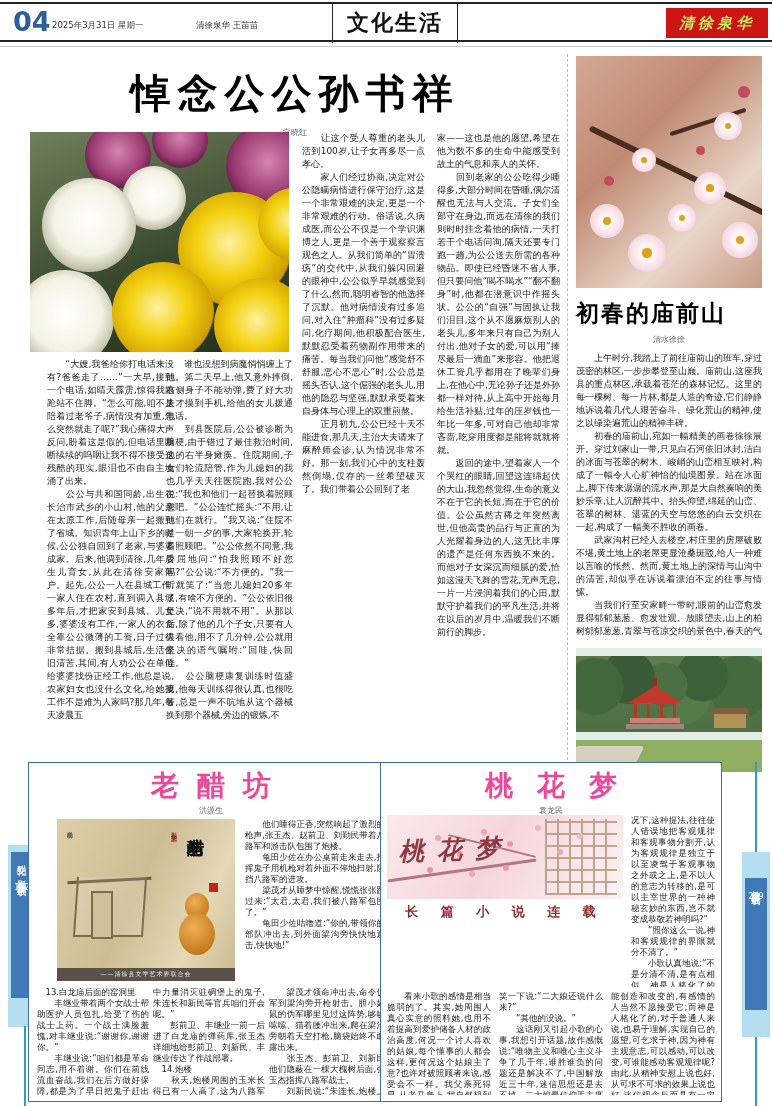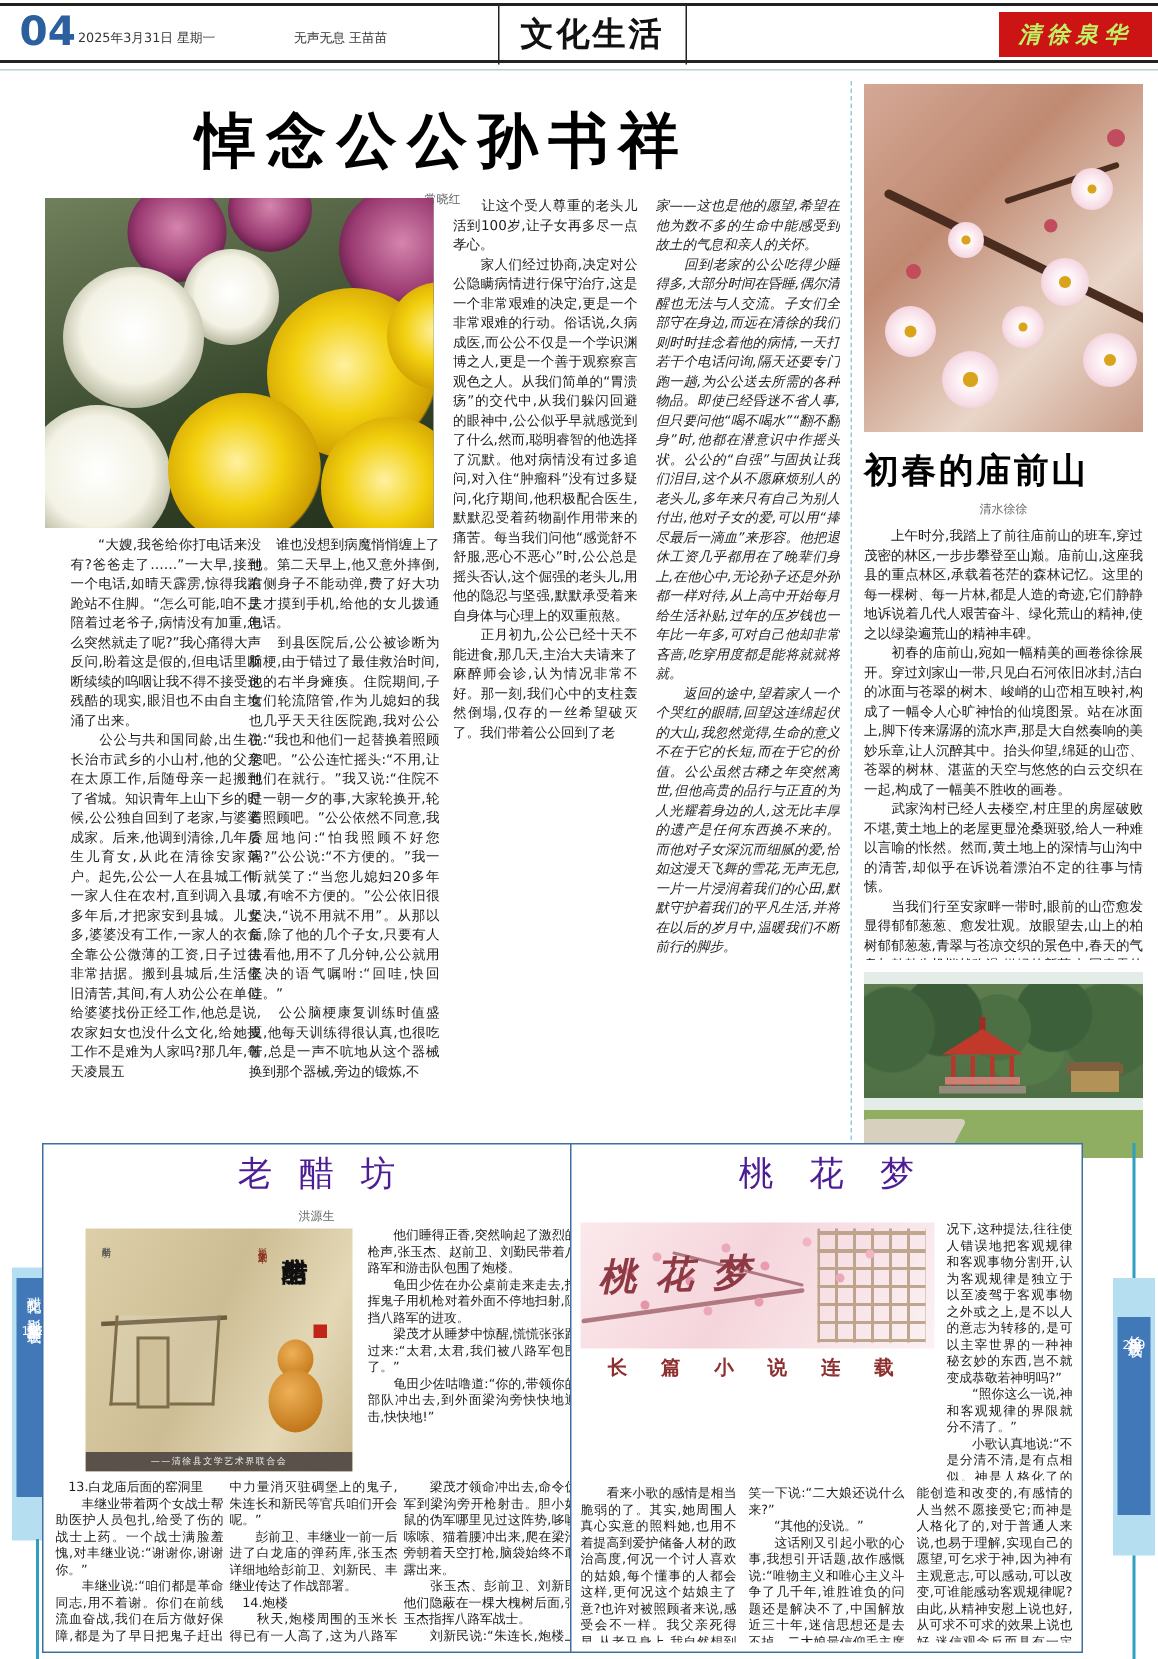--- a/index.html
+++ b/index.html
@@ -72,22 +72,22 @@
   #pv-cols i{width:3px;height:20px;background:#b5382c;}
   #pv-rail{position:absolute;left:54px;top:70px;width:50px;height:5px;background:#cc7f74;}
   #pv-base{position:absolute;left:50px;top:76px;width:58px;height:5px;background:#948a7e;}
   #pv-hut{position:absolute;right:16px;top:66px;width:32px;height:14px;background:#b29257;}
   #pv-hut-roof{position:absolute;right:13px;top:60px;width:38px;height:8px;background:#7e5f3e;
            border-radius:4px 4px 0 0;}
   
   .box{position:absolute;border:1px solid #3f6f9f;background:#fff;}
   #vin-box{left:28px;top:762px;width:364px;height:338px;}
   #pch-box{left:380px;top:762px;width:340px;height:338px;}
-  .box-title{position:absolute;left:0;top:4px;width:100%;text-align:center;font-size:23px;
-             font-weight:normal;color:#4c1d95;}
+  .box-title{position:absolute;left:0;top:4px;width:100%;text-align:center;font-size:28px;
+             font-weight:bold;color:#ec4899;}
   .box-byline{position:absolute;left:0;top:42px;width:100%;}
   
   #vin-cover{position:absolute;left:28px;top:56px;width:178px;height:162px;overflow:hidden;
       background:linear-gradient(115deg,#ddcfa9 0%,#cdbd94 45%,#e4d8b6 75%,#c9b88d 100%);}
   #vin-cover .sketch1{position:absolute;left:18px;top:58px;width:66px;height:58px;
       border:2px solid #7d6d4b;border-top:none;transform:skewX(-4deg);background:rgba(255,255,255,.12);}
   #vin-cover .sketch2{position:absolute;left:10px;top:44px;width:84px;height:16px;
       border-bottom:3px solid #6d5d3e;transform:rotate(-3deg);}
   #vin-cover .sketch3{position:absolute;left:34px;top:72px;width:18px;height:44px;
       border:2px solid #7d6d4b;background:#cfc09a;}
@@ -135,21 +135,21 @@
   .vline{position:absolute;background:#2e9fc0;width:2px;}
 </style>
 </head>
 <body>
 
 <div id="page">
 
   <div class="hline" style="left:0;top:2px;width:772px;height:2px;"></div>
   <div class="abs" id="page-num">04</div>
   <div class="abs" id="hdr-date">2025年3月31日 星期一</div>
-  <div class="abs" id="hdr-editor">无声无息 王苗苗</div>
+  <div class="abs" id="hdr-editor">清徐泉华 王苗苗</div>
   <div class="abs" id="section-box">
     <span>文化生活</span>
   </div>
   <div class="abs" id="masthead">清徐泉华</div>
   <div class="hline" style="left:0;top:40px;width:772px;height:2px;"></div>
   <div class="hline" style="left:0;top:46px;width:772px;height:1px;background:#b9cdd6;"></div>
 
   <div class="abs" id="main-title">悼念公公孙书祥</div>
   <div class="abs byline" id="main-byline">常晓红</div>
 
@@ -167,21 +167,21 @@
   </div>
 
   <div class="col body-text" style="left:30px;top:358px;width:127px;height:412px;margin-left:17px;">　　“大嫂,我爸给你打电话来没有?爸爸走了……”一大早,接到一个电话,如晴天霹雳,惊得我踉跄站不住脚。“怎么可能,咱不是陪着过老爷子,病情没有加重,怎么突然就走了呢?”我心痛得大声反问,盼着这是假的,但电话里断断续续的呜咽让我不得不接受这残酷的现实,眼泪也不由自主地涌了出来。
 　　公公与共和国同龄,出生在长治市武乡的小山村,他的父亲在太原工作,后随母亲一起搬到了省城。知识青年上山下乡的时候,公公独自回到了老家,与婆婆成家。后来,他调到清徐,几年后生儿育女,从此在清徐安家落户。起先,公公一人在县城工作,一家人住在农村,直到调入县城多年后,才把家安到县城。儿女多,婆婆没有工作,一家人的衣食全靠公公微薄的工资,日子过得非常拮据。搬到县城后,生活依旧清苦,其间,有人劝公公在单位给婆婆找份正经工作,他总是说,农家妇女也没什么文化,给她找工作不是难为人家吗?那几年,每天凌晨五</div>
   <div class="col body-text" style="left:166px;top:358px;width:127px;height:412px;">　　谁也没想到病魔悄悄缠上了他。第二天早上,他又意外摔倒,右侧身子不能动弹,费了好大功夫才摸到手机,给他的女儿拨通电话。
 　　到县医院后,公公被诊断为脑梗,由于错过了最佳救治时间,他的右半身瘫痪。住院期间,子女们轮流陪管,作为儿媳妇的我也几乎天天往医院跑,我对公公说:“我也和他们一起替换着照顾您吧。”公公连忙摇头:“不用,让他们在就行。”我又说:“住院不是一朝一夕的事,大家轮换开,轮着照顾吧。”公公依然不同意,我委屈地问:“怕我照顾不好您吗?”公公说:“不方便的。”我一听就笑了:“当您儿媳妇20多年了,有啥不方便的。”公公依旧很坚决,“说不用就不用”。从那以后,除了他的几个子女,只要有人去看他,用不了几分钟,公公就用坚决的语气嘱咐:“回哇,快回哇。”
 　　公公脑梗康复训练时值盛夏,他每天训练得很认真,也很吃苦,总是一声不吭地从这个器械换到那个器械,旁边的锻炼,不</div>
   <div class="col body-text" style="left:302px;top:132px;width:123px;height:638px;">　　让这个受人尊重的老头儿活到100岁,让子女再多尽一点孝心。
 　　家人们经过协商,决定对公公隐瞒病情进行保守治疗,这是一个非常艰难的决定,更是一个非常艰难的行动。俗话说,久病成医,而公公不仅是一个学识渊博之人,更是一个善于观察察言观色之人。从我们简单的“胃溃疡”的交代中,从我们躲闪回避的眼神中,公公似乎早就感觉到了什么,然而,聪明睿智的他选择了沉默。他对病情没有过多追问,对入住“肿瘤科”没有过多疑问,化疗期间,他积极配合医生,默默忍受着药物副作用带来的痛苦。每当我们问他“感觉舒不舒服,恶心不恶心”时,公公总是摇头否认,这个倔强的老头儿,用他的隐忍与坚强,默默承受着来自身体与心理上的双重煎熬。
 　　正月初九,公公已经十天不能进食,那几天,主治大夫请来了麻醉师会诊,认为情况非常不好。那一刻,我们心中的支柱轰然倒塌,仅存的一丝希望破灭了。我们带着公公回到了老</div>
-  <div class="col body-text" style="left:437px;top:132px;width:123px;height:638px;font-style:italic;">家——这也是他的愿望,希望在他为数不多的生命中能感受到故土的气息和亲人的关怀。
+  <div class="col body-text" style="left:437px;top:132px;width:123px;height:638px;">家——这也是他的愿望,希望在他为数不多的生命中能感受到故土的气息和亲人的关怀。
 　　回到老家的公公吃得少睡得多,大部分时间在昏睡,偶尔清醒也无法与人交流。子女们全部守在身边,而远在清徐的我们则时时挂念着他的病情,一天打若干个电话问询,隔天还要专门跑一趟,为公公送去所需的各种物品。即使已经昏迷不省人事,但只要问他“喝不喝水”“翻不翻身”时,他都在潜意识中作摇头状。公公的“自强”与固执让我们泪目,这个从不愿麻烦别人的老头儿,多年来只有自己为别人付出,他对子女的爱,可以用“捧尽最后一滴血”来形容。他把退休工资几乎都用在了晚辈们身上,在他心中,无论孙子还是外孙都一样对待,从上高中开始每月给生活补贴,过年的压岁钱也一年比一年多,可对自己他却非常吝啬,吃穿用度都是能将就就将就。
 　　返回的途中,望着家人一个个哭红的眼睛,回望这连绵起伏的大山,我忽然觉得,生命的意义不在于它的长短,而在于它的价值。公公虽然古稀之年突然离世,但他高贵的品行与正直的为人光耀着身边的人,这无比丰厚的遗产是任何东西换不来的。而他对子女深沉而细腻的爱,恰如这漫天飞舞的雪花,无声无息,一片一片浸润着我们的心田,默默守护着我们的平凡生活,并将在以后的岁月中,温暖我们不断前行的脚步。</div>
 
   <div class="abs" id="divider"></div>
 
   <div class="abs" id="blossom-photo">
     <div class="branch" style="left:4px;top:112px;width:196px;height:6px;transform:rotate(26deg);"></div>
     <div class="branch" style="left:92px;top:64px;width:80px;height:4px;transform:rotate(-18deg);"></div>
     <div class="blossom" style="left:14px;top:148px;width:34px;height:34px;">
         <i></i>
@@ -281,20 +281,21 @@
     <div class="small-text vin-col" style="left:240px;width:116px;">　　梁茂才领命冲出去,命令伪军到梁沟旁开枪射击。胆小如鼠的伪军哪里见过这阵势,哆哆嗦嗦、猫着腰冲出来,爬在梁沟旁朝着天空打枪,脑袋始终不敢露出来。
 　　张玉杰、彭前卫、刘新民他们隐蔽在一棵大槐树后面,张玉杰指挥八路军战士。
 　　刘新民说:“朱连长,炮楼上日本鬼子的火力太厉害,我们得想办法挡住。”
 　　张玉杰斩钉截铁地命令:“彭排长,你带领刘新民、丰继业冲上干磨滩沿着梁沟朝前冲,从炮楼后面接近梁沟,相机攻打。”
 　　彭前卫、刘新民:“是。”
 　　　　　　(未完待续)</div>
   </div>
 
   <div class="box" id="pch-box">
     <div class="box-title" style="letter-spacing:24px;text-indent:24px;">桃花梦</div>
+    <div class="box-byline byline">袁龙民</div>
     <div id="pch-banner">
       <div id="lattice"></div>
       <div class="pbranch" style="left:0;top:54px;width:150px;height:3px;transform:rotate(-8deg);"></div>
       <div class="pbranch" style="left:60px;top:30px;width:90px;height:2px;transform:rotate(14deg);"></div>
       <div id="pdots"></div>
       <div id="pch-banner-title">桃花梦</div>
     </div>
     <div id="pch-serial">长 篇 小 说 连 载</div>
     <div class="small-text" id="pch-intro">况下,这种提法,往往使人错误地把客观规律和客观事物分割开,认为客观规律是独立于以至凌驾于客观事物之外或之上,是不以人的意志为转移的,是可以主宰世界的一种神秘玄妙的东西,岂不就变成恭敬若神明吗?”
 　　“照你这么一说,神和客观规律的界限就分不清了。”

